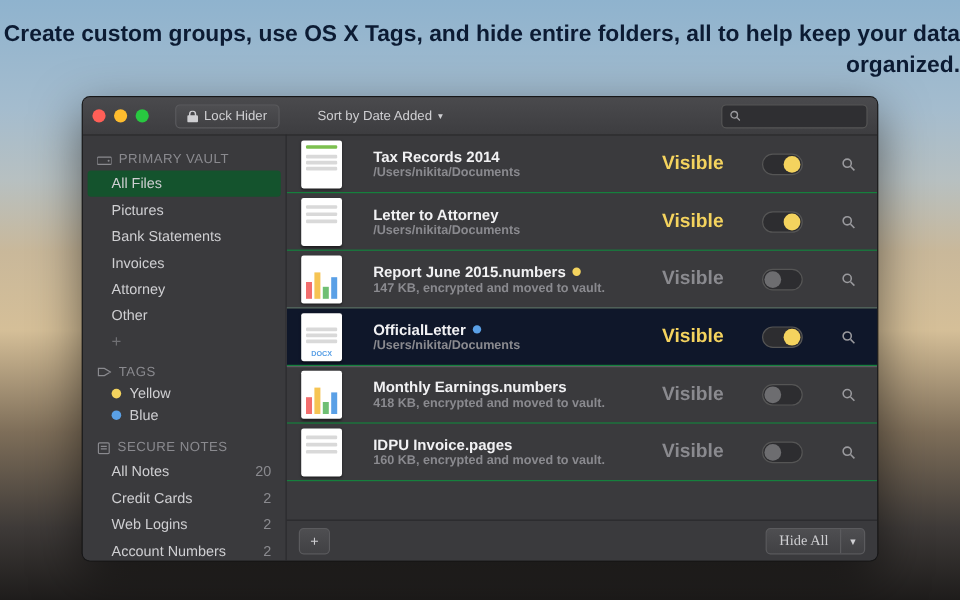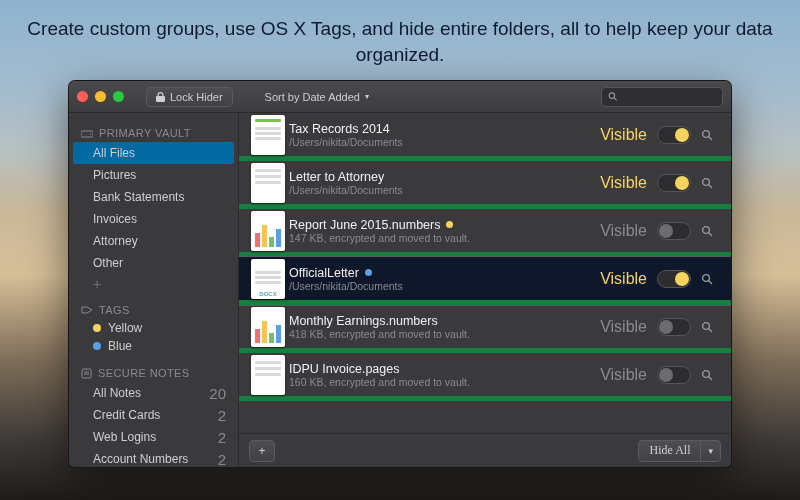--- a/index.html
+++ b/index.html
@@ -3,22 +3,22 @@
 <meta charset="utf-8">
 <style>
   * { box-sizing: border-box; margin: 0; padding: 0; }
   html, body { width: 800px; height: 500px; overflow: hidden; font-family: -apple-system, "Helvetica Neue", Arial, sans-serif; }
   .wallpaper {
     position: absolute; inset: 0;
     background:
       linear-gradient(180deg,#8fb3ce 0%,#a4bcce 18%,#b7c0c1 30%,#c9b89a 42%,#d5bf98 55%,#7e6e59 72%,#3e3a38 88%,#1e1c1b 100%);
   }
   .tagline {
-    position: absolute; top: 16px; left: 0; right: 0; text-align: center;
-    color:#0c1b33; font-size: 19px; line-height: 1.35; font-weight: 400;
+    position: absolute; top: 16px; left: 0; right: 0; text-align: right;
+    color:#0c1b33; font-size: 19px; line-height: 1.35; font-weight: 700;
   }
   .window {
     position: absolute; top: 80px; left: 68px; width: 664px; height: 388px;
     background:#3a3a3d; border-radius: 7px; box-shadow: 0 14px 40px rgba(0,0,0,.5);
     display: flex; overflow: hidden; border:1px solid rgba(0,0,0,.6);
   }
   
   .titlebar {
     position: absolute; top:0; left:0; right:0; height:32px;
     background: linear-gradient(#4a4a4d,#3d3d40);
@@ -41,30 +41,30 @@
     background:#2f2f32; border:1px solid #555; border-radius:4px; height:20px; width:122px; padding:0 6px;
   }
   .search input { background:transparent; border:0; outline:0; width:100%; color:#ddd; font-size:11px; }
   
   .sidebar {
     width:170px; background:#3a3a3d; padding-top:40px; color:#9c9ca1; font-size:12px;
     border-right:1px solid #2a2a2c; overflow:hidden;
   }
   .section-h { display:flex; align-items:center; gap:6px; padding:6px 12px 3px; color:#8a8a8f; font-size:11px; letter-spacing:.4px; }
   .sb-item { display:flex; align-items:center; height:22px; padding:0 12px 0 24px; color:#cfcfd2; cursor:default; justify-content:space-between; }
-  .sb-item.selected { background:#0369a1; border-radius:3px; margin:0 4px; padding-left:20px; }
-  .sb-item .cnt { color:#8a8a8f; font-size:15px; }
+  .sb-item.selected { background:#14532d; border-radius:3px; margin:0 4px; padding-left:20px; }
+  .sb-item .cnt { color:#8a8a8f; font-size:12px; }
   .sb-add { padding:2px 12px 6px 24px; color:#707074; font-size:14px; }
   .tagrow { display:flex; align-items:center; gap:7px; padding:2px 12px 2px 24px; color:#cfcfd2; }
   .dot { width:8px; height:8px; border-radius:50%; }
   .d-yellow{background:#f4d35e;} .d-blue{background:#5aa0e6;}
   
   .main { flex:1; padding-top:32px; display:flex; flex-direction:column; background:#3a3a3d; }
   .list { flex:1; overflow:hidden; }
-  .row { display:flex; align-items:center; height:48px; padding:0 12px; border-bottom:5px solid #15803d; gap:4px; }
+  .row { display:flex; align-items:center; height:48px; padding:0 12px; border-bottom:1px solid #15803d; gap:26px;font-weight:bold; }
   .row.sel { background:#0f172a; outline:1px solid #5c5c60; }
   .thumb { width:34px; height:40px; background:#fff; border-radius:2px; box-shadow:0 1px 2px rgba(0,0,0,.5); position:relative; overflow:hidden; }
   .thumb .bar { position:absolute; left:4px; right:4px; height:3px; border-radius:1px; }
   .thumb .hl { background:#7cc04f; top:4px; }
   .thumb .l1 { background:#d9d9d9; top:12px; }
   .thumb .l2 { background:#d9d9d9; top:17px; }
   .thumb .l3 { background:#d9d9d9; top:22px; }
   .thumb.chart .cbar { position:absolute; bottom:4px; width:5px; }
   .thumb.chart .c1{left:4px;height:14px;background:#f26d6d;}
   .thumb.chart .c2{left:11px;height:22px;background:#f6c453;}

